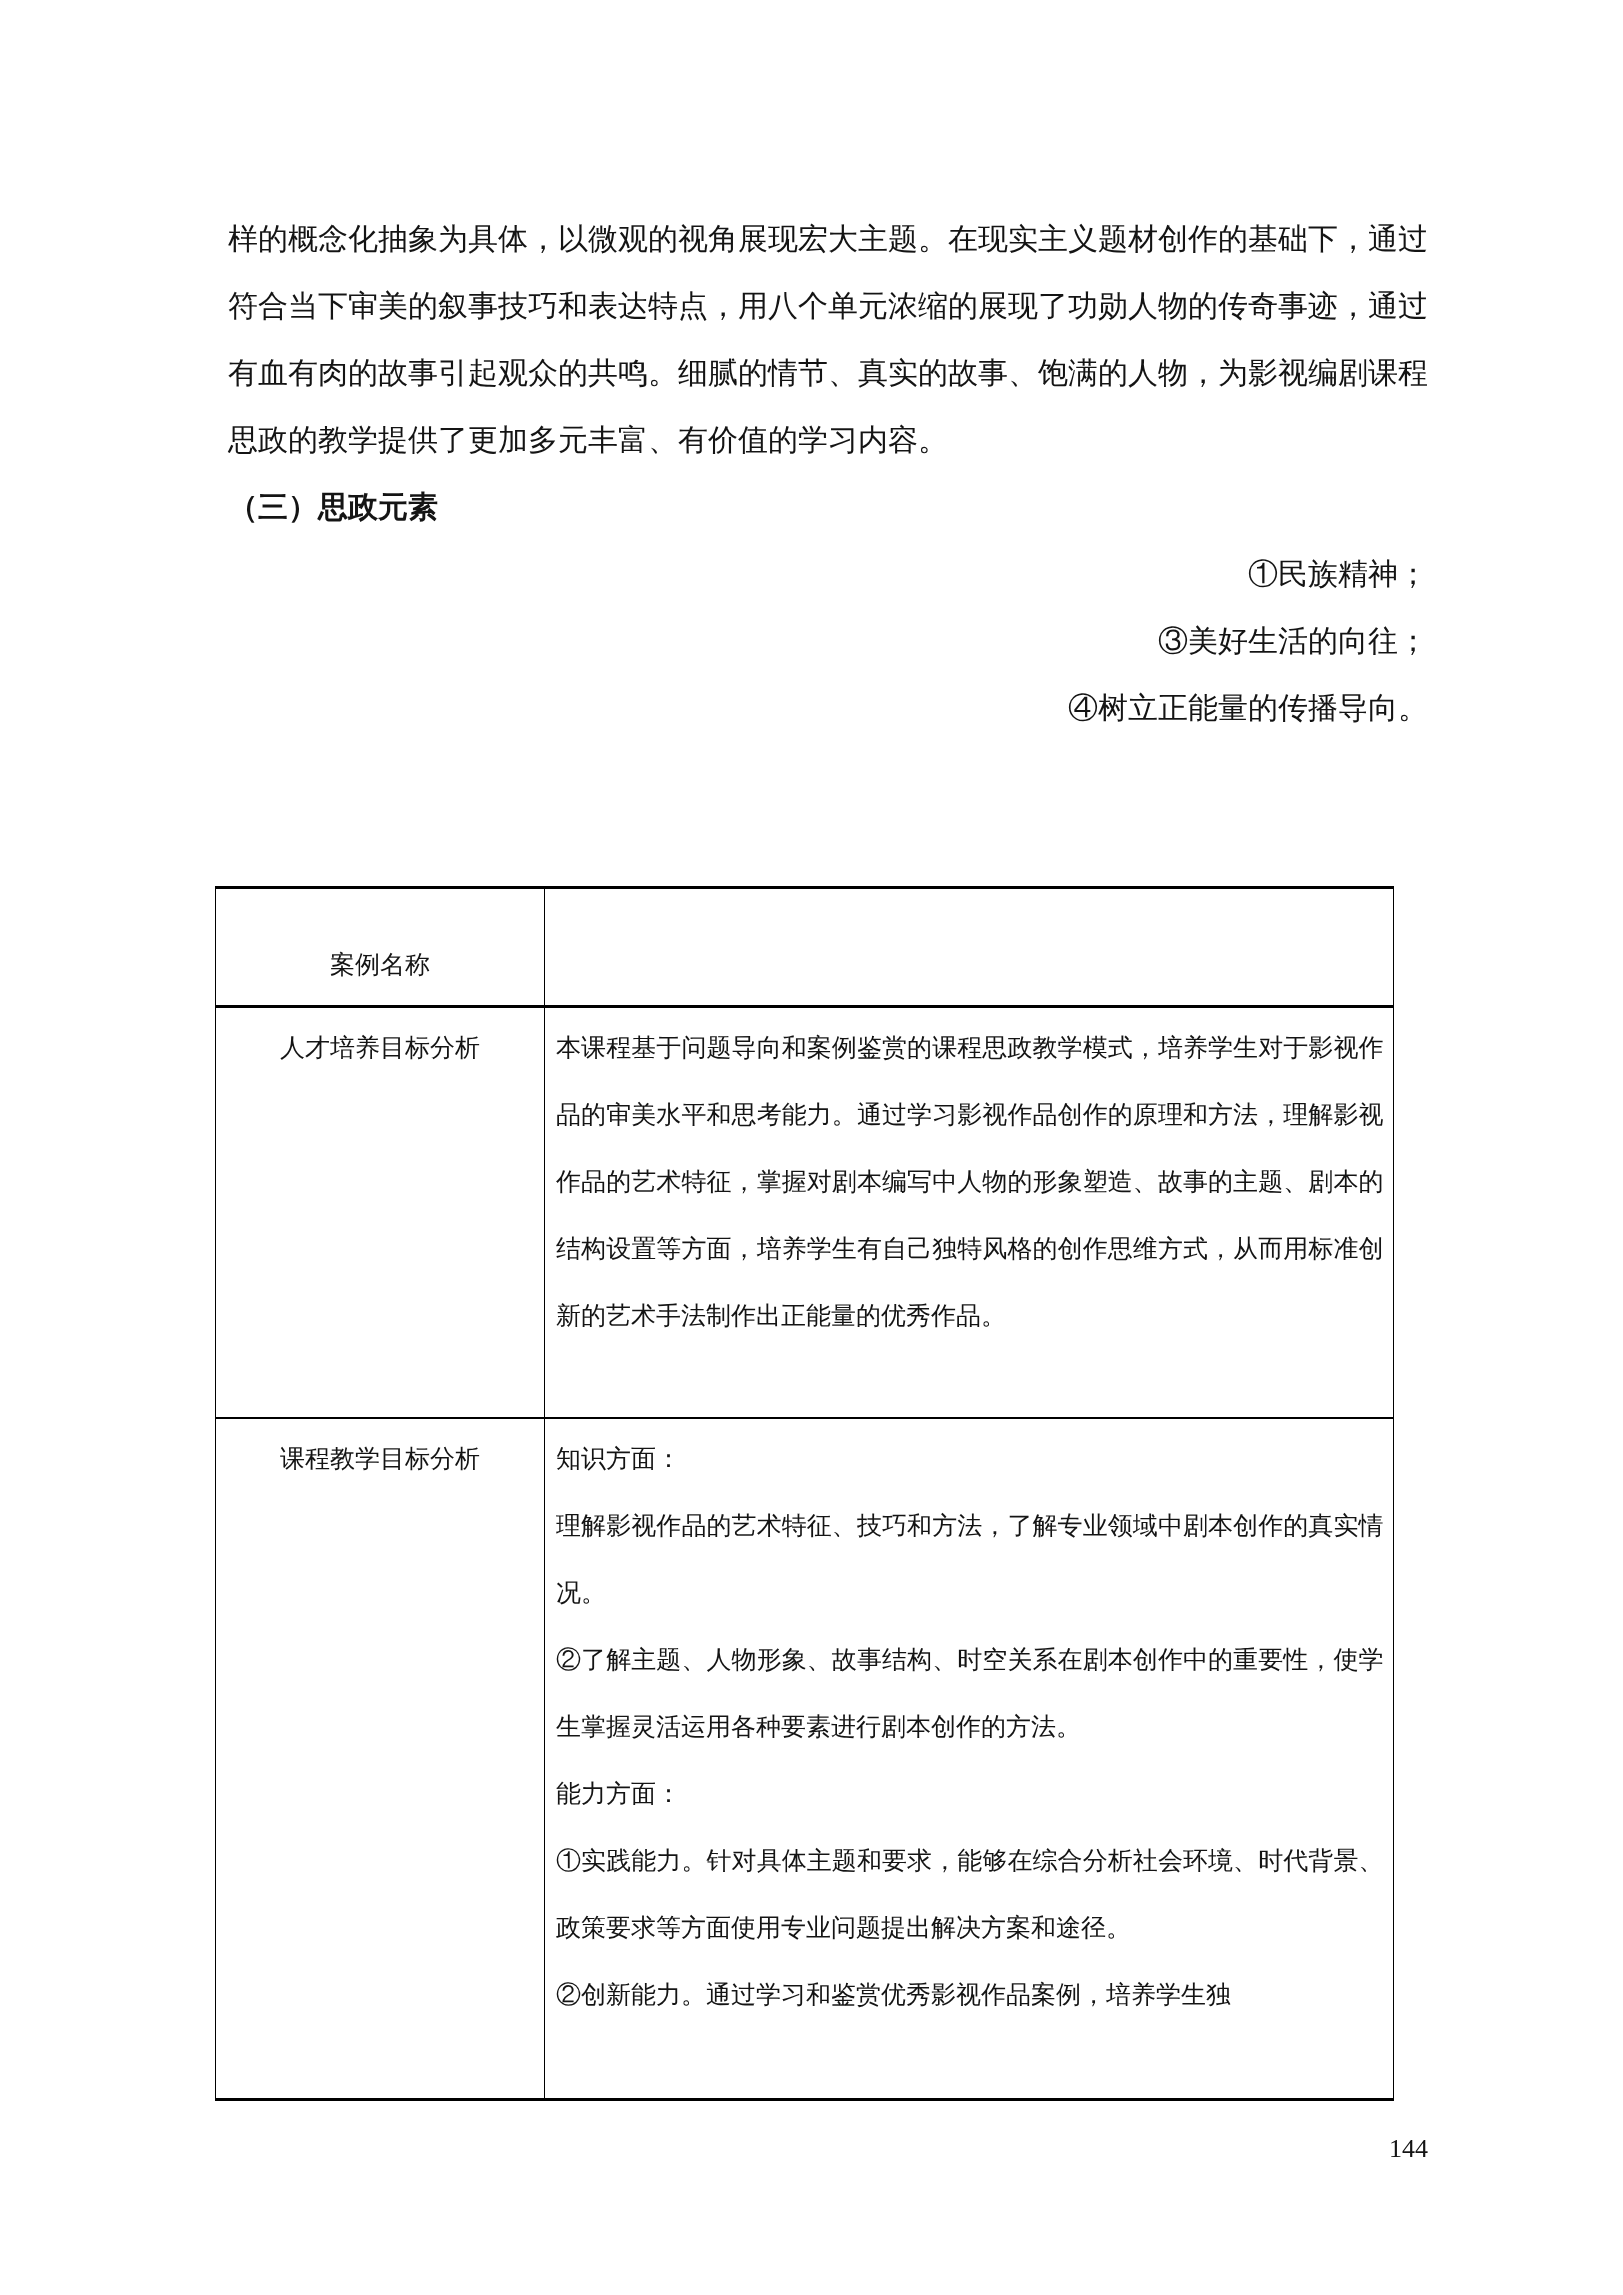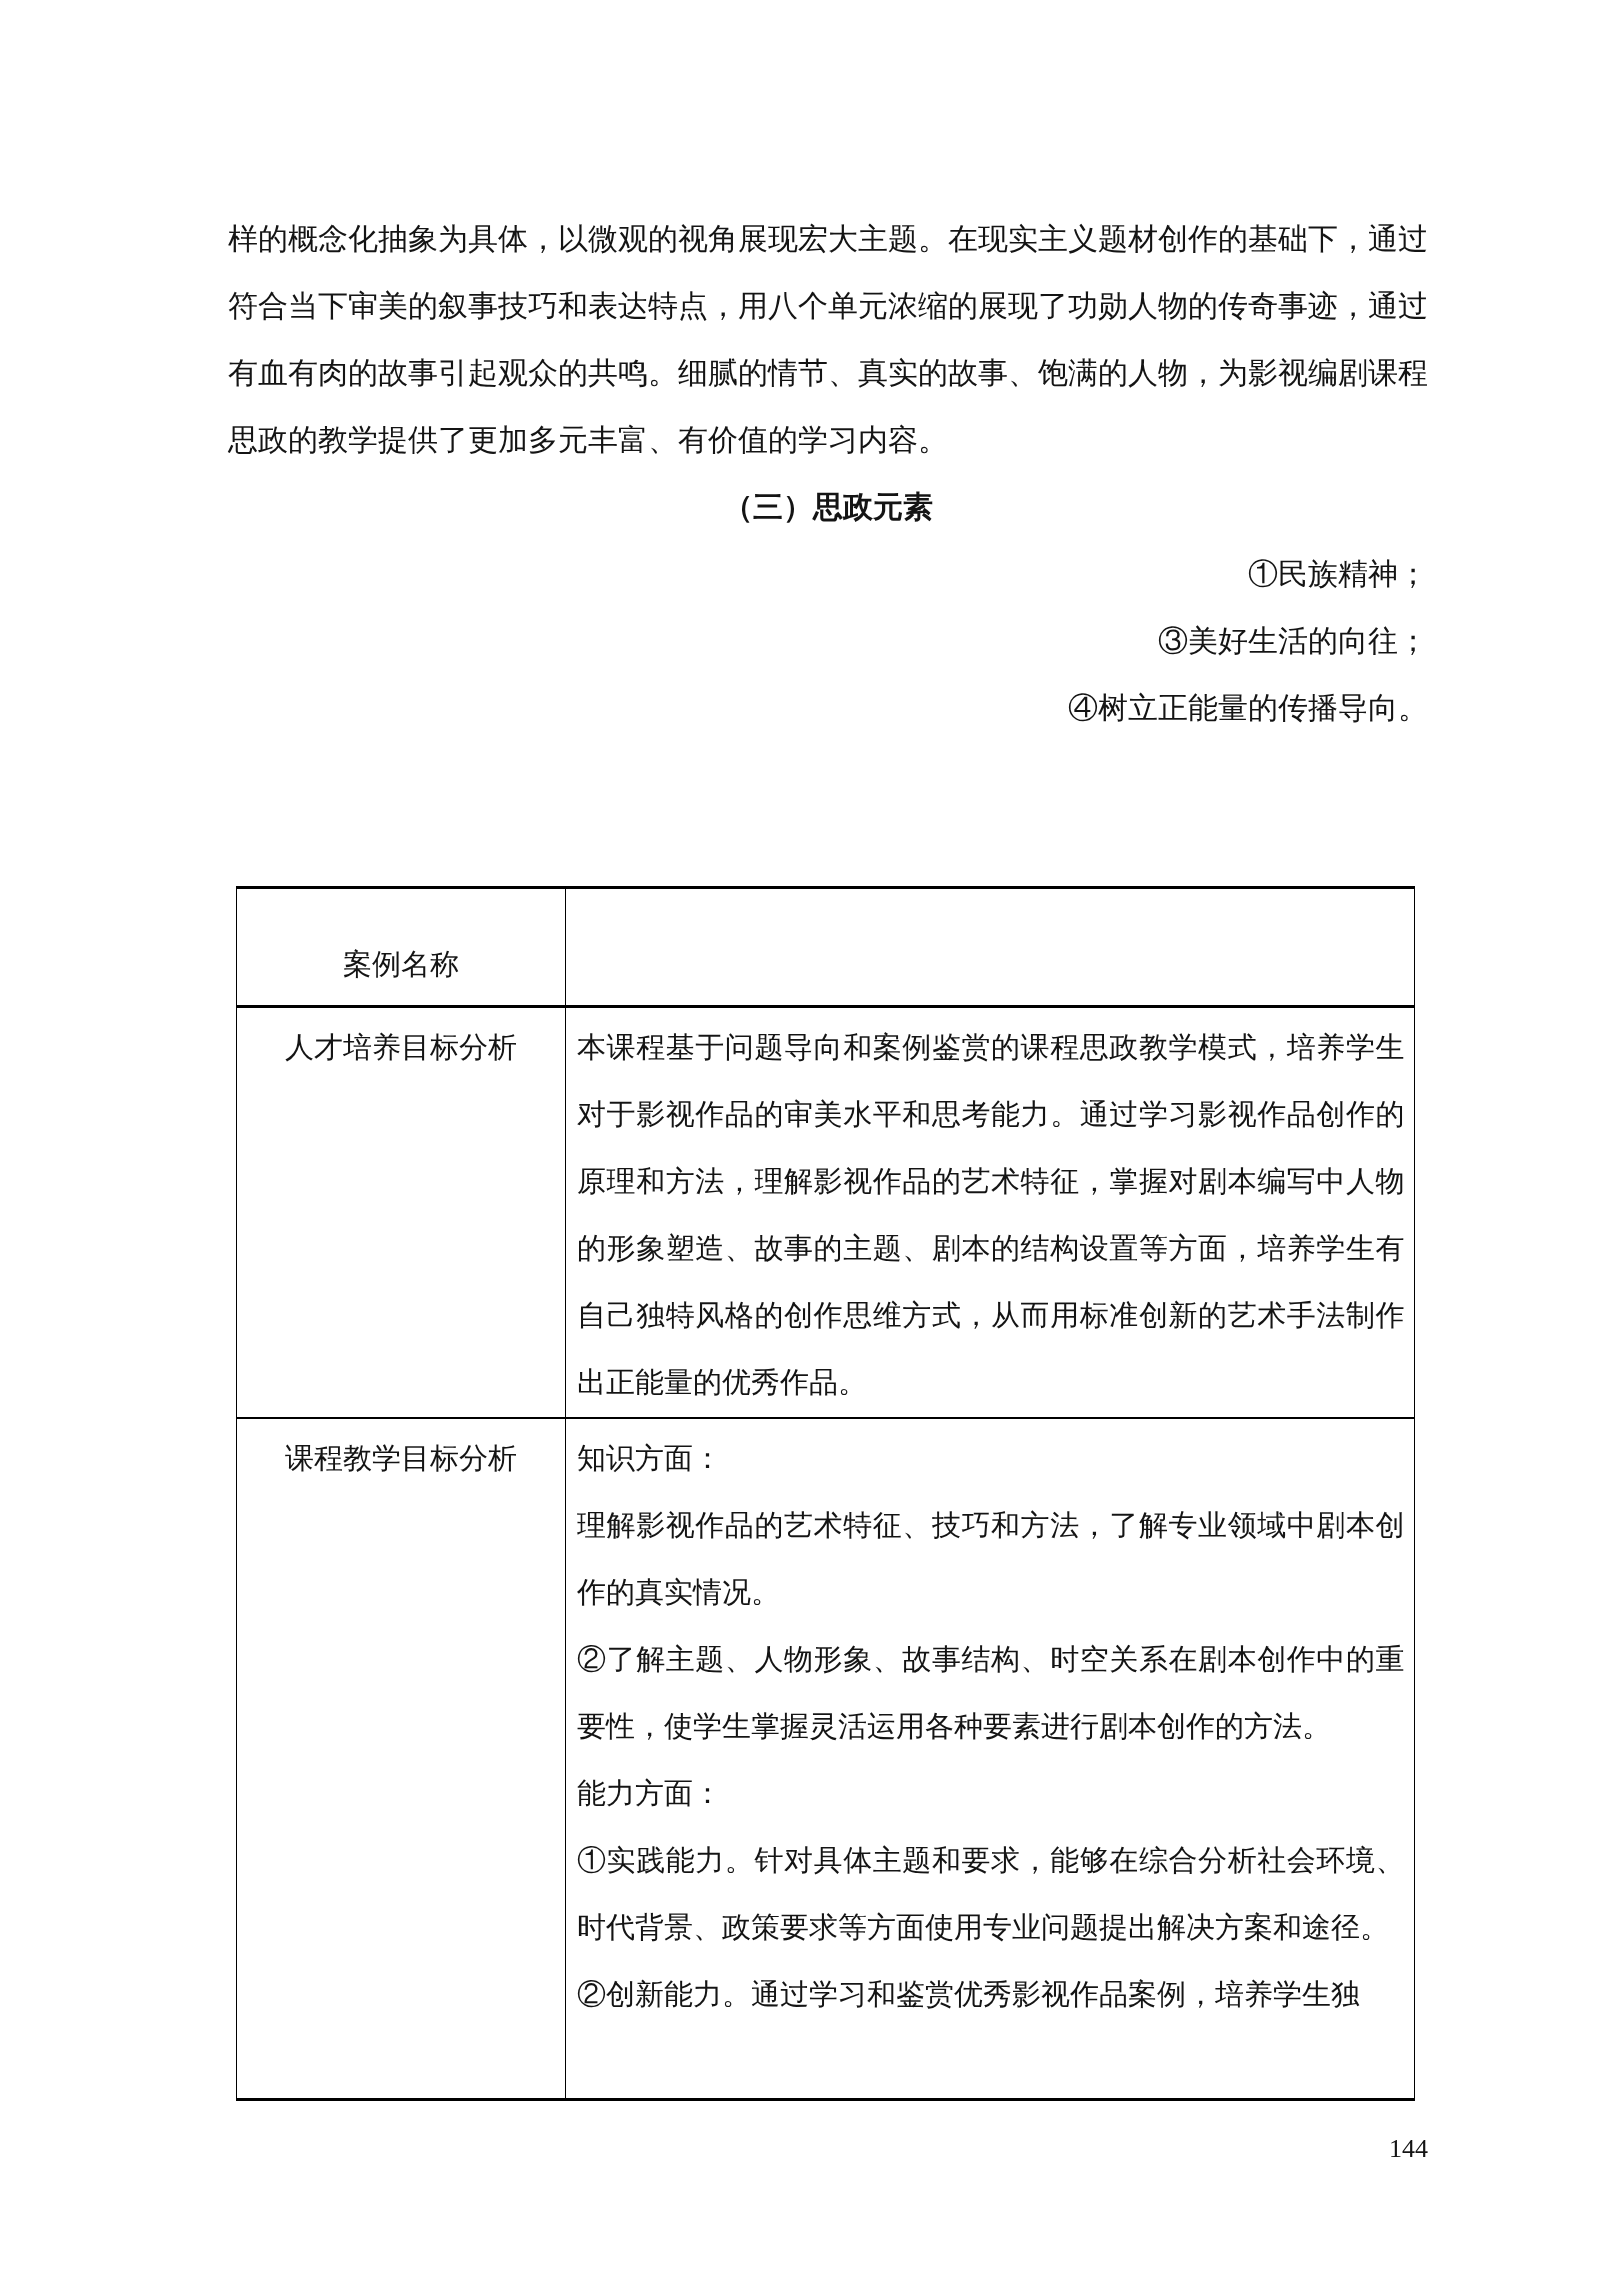--- a/index.html
+++ b/index.html
@@ -13,34 +13,33 @@
     overflow:hidden;
   }
   
   .content {
     position:absolute;
     left:228px; top:205px; width:1200px;
     font-size:30px; line-height:67px;
   }
   .content p { margin:0; }
   .par { text-align:justify; text-align-last:left; }
-  .heading { font-weight:bold;text-align:center; }
+  .heading { font-weight:bold; }
   .cslist div { padding-left:60px;text-align:right; }
 
   
   .doc-table {
     position:absolute;
     left:215px; top:886px;
     width:1179px;
     box-sizing:border-box;
     border-left:1.6px solid #000;
     border-right:1.6px solid #000;
     border-bottom:3.2px solid #000;
-    font-size:29px;
-    margin-left:21px;
+    font-size:25px;
   }
   .trow { display:flex; box-sizing:border-box; overflow:hidden; }
   .trow.hdr { height:119px; border-top:3.2px solid #000; }
   .trow.r2  { height:412px; border-top:3.2px solid #000; }
   .trow.r3  { height:681px; border-top:2.4px solid #000; }
   .cell-label {
     flex:0 0 329px;
     box-sizing:border-box;
     border-right:1.6px solid #000;
     text-align:center;

